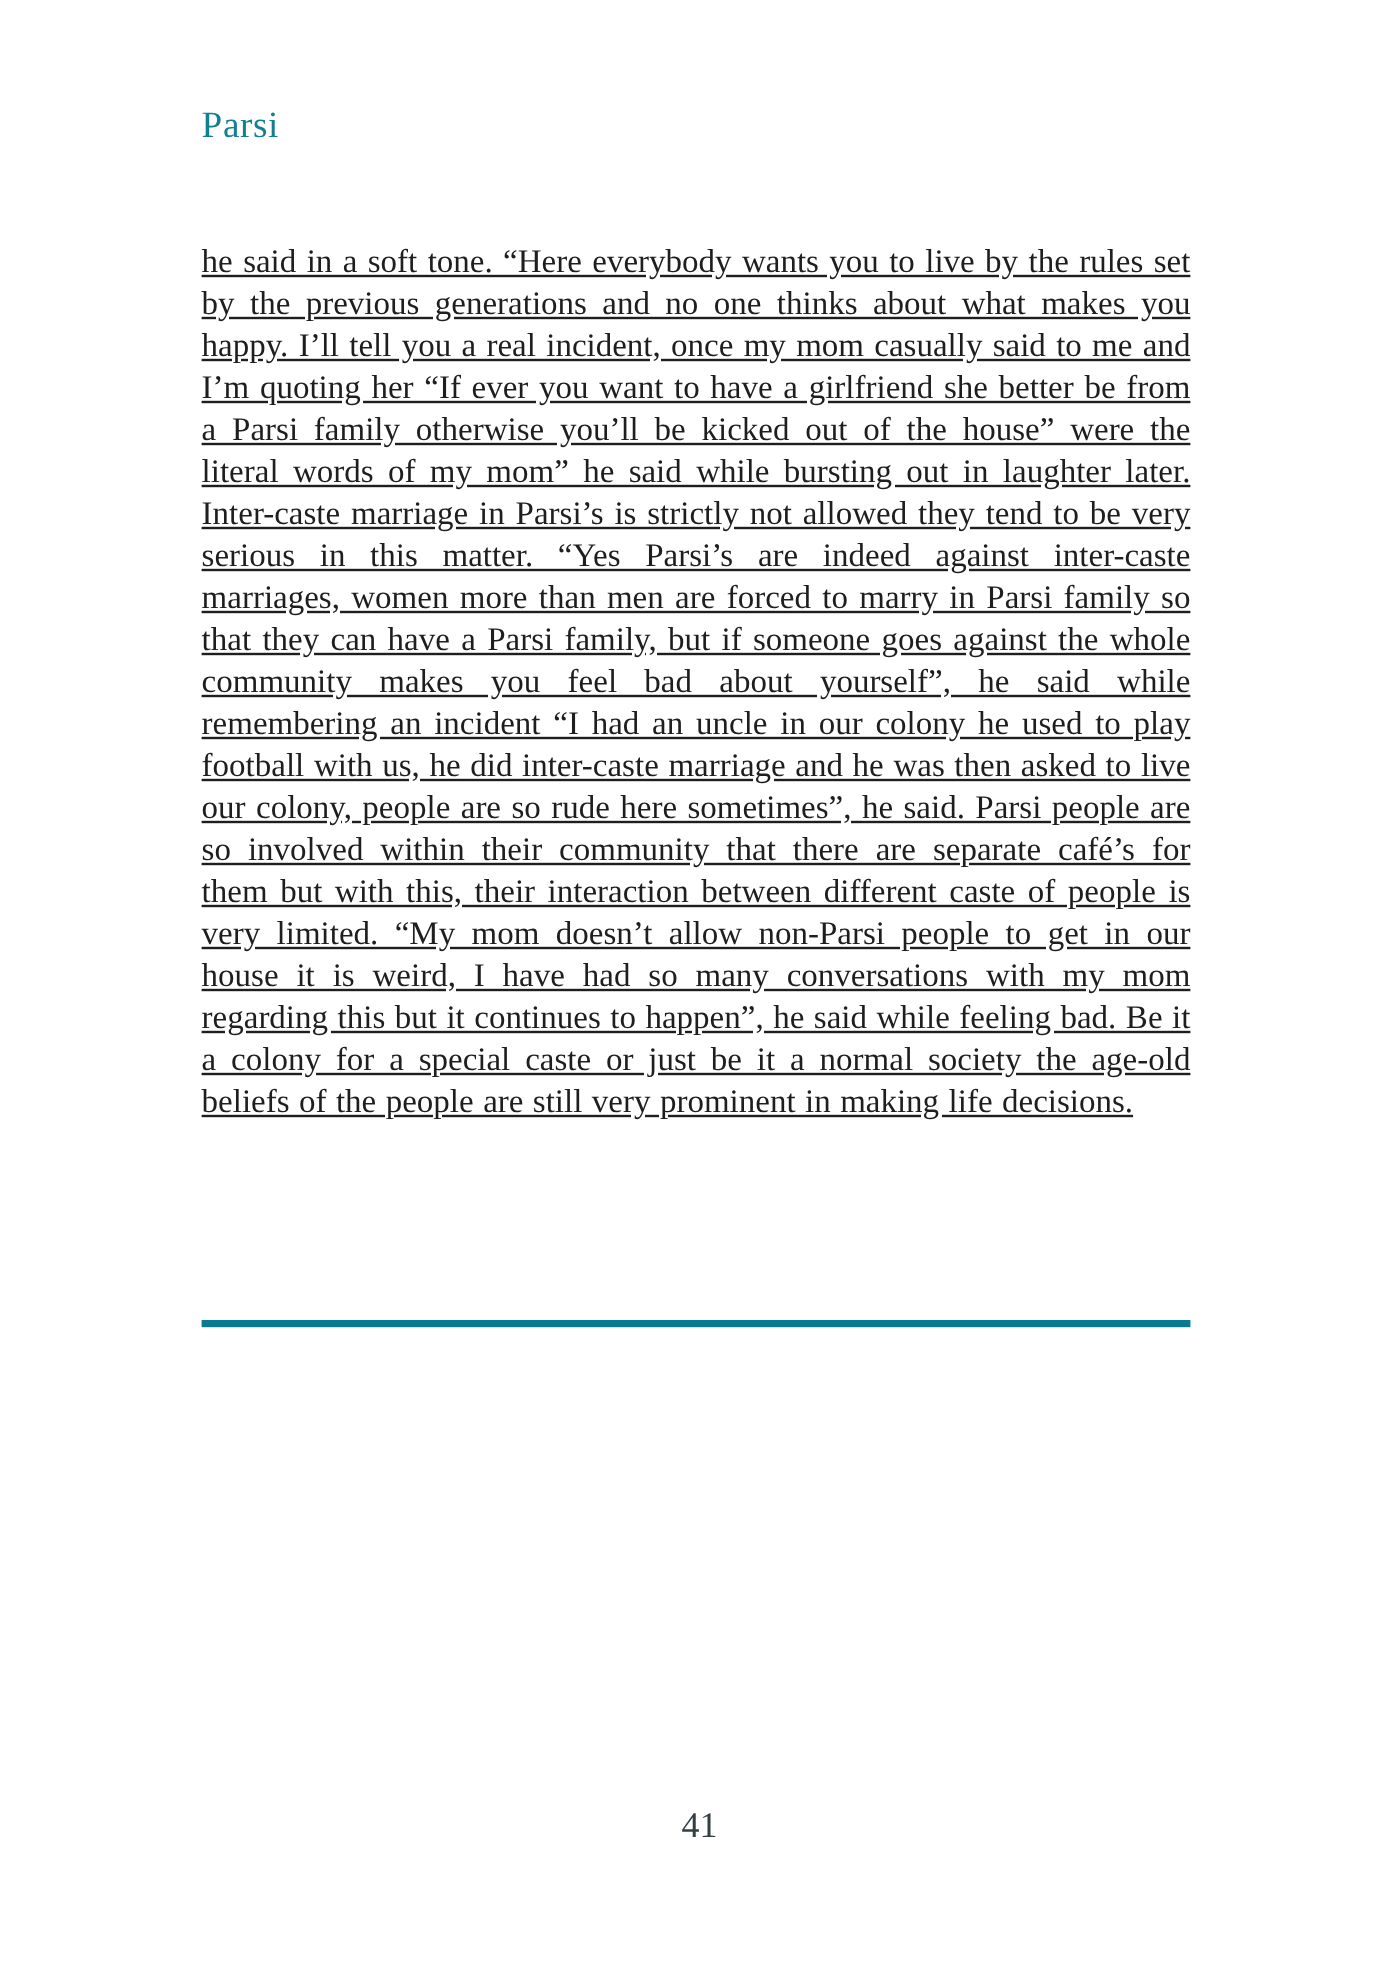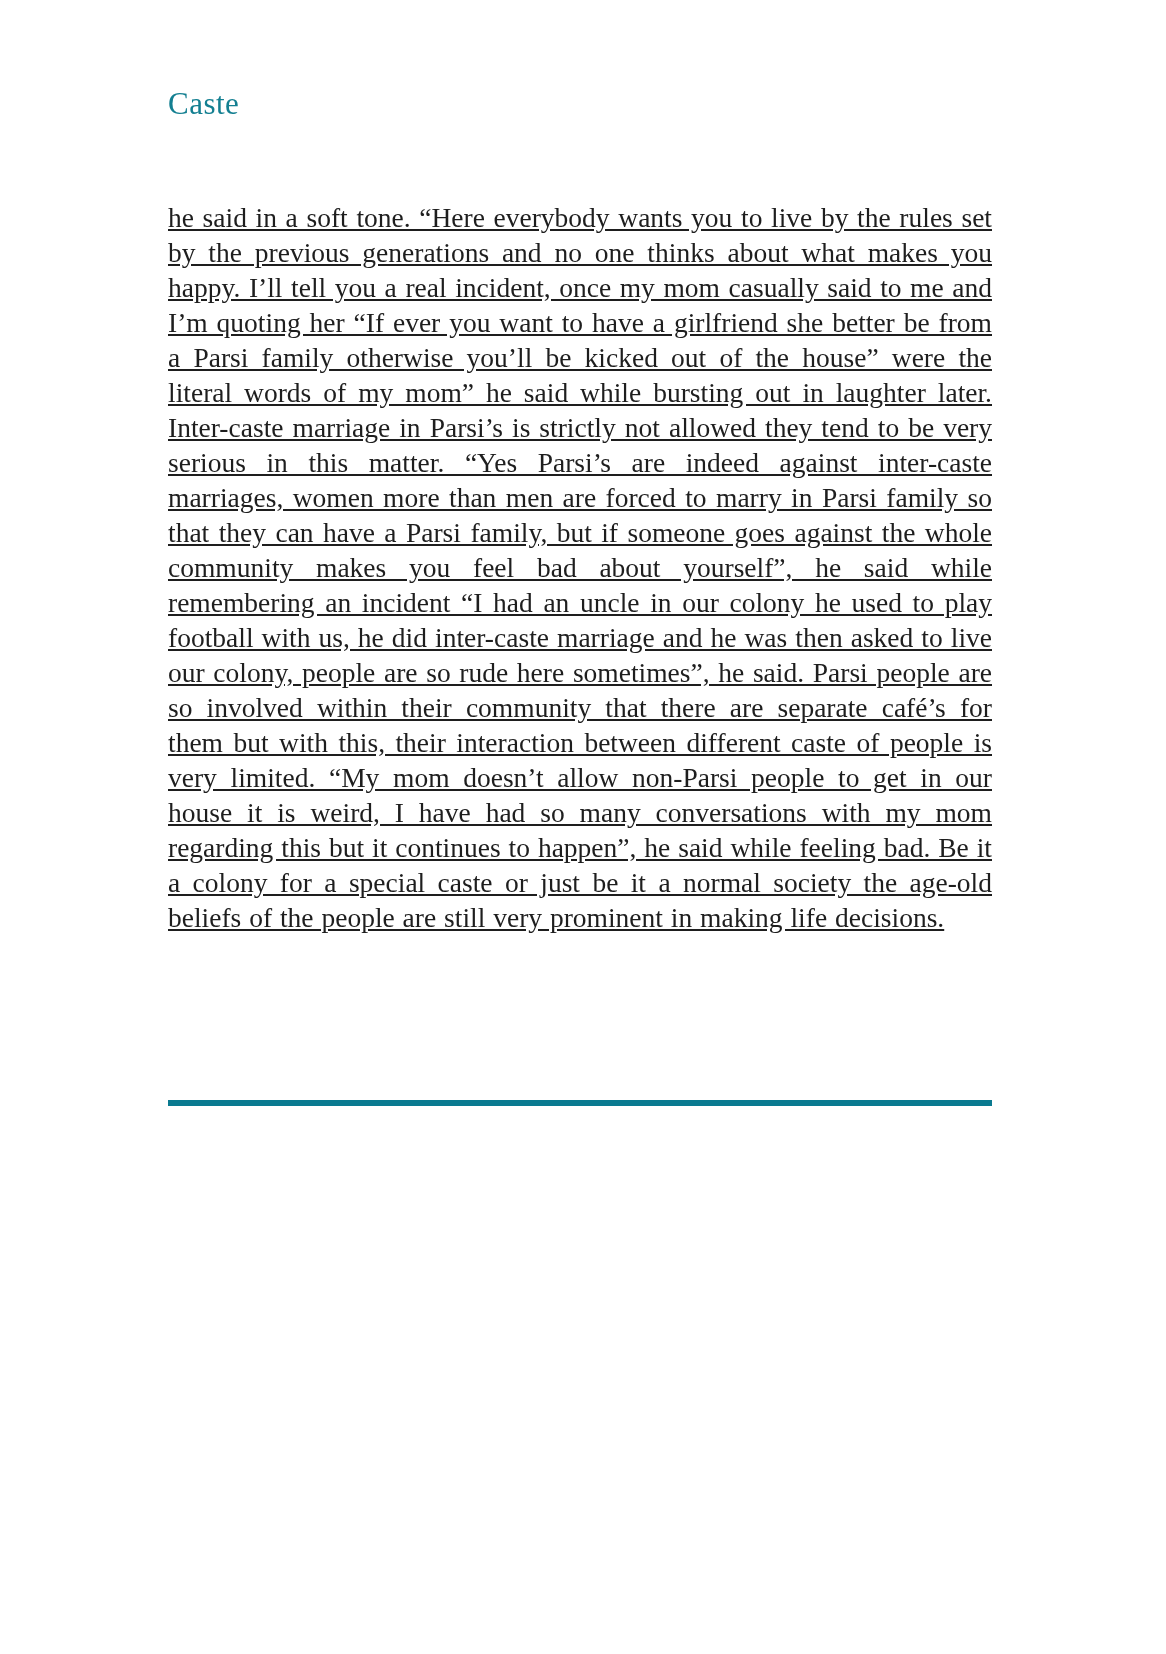--- a/index.html
+++ b/index.html
@@ -61,20 +61,21 @@
     text-align: center;
     font-size: 30px;
     color: var(--page-number-color);
   }
 </style>
 </head>
 <body>
 
 <div class="page">
 
-  <div class="running-head">Caste</div>
+  <div class="running-head">Parsi</div>
 
   <p class="body-text">he said in a soft tone. “Here everybody wants you to live by the rules set by the previous generations and no one thinks about what makes you happy. I’ll tell you a real incident, once my mom casually said to me and I’m quoting her “If ever you want to have a girlfriend she better be from a Parsi family otherwise you’ll be kicked out of the house” were the literal words of my mom” he said while bursting out in laughter later. Inter-caste marriage in Parsi’s is strictly not allowed they tend to be very serious in this matter. “Yes Parsi’s are indeed against inter-caste marriages, women more than men are forced to marry in Parsi family so that they can have a Parsi family, but if someone goes against the whole community makes you feel bad about yourself”, he said while remembering an incident “I had an uncle in our colony he used to play football with us, he did inter-caste marriage and he was then asked to live our colony, people are so rude here sometimes”, he said. Parsi people are so involved within their community that there are separate café’s for them but with this, their interaction between different caste of people is very limited. “My mom doesn’t allow non-Parsi people to get in our house it is weird, I have had so many conversations with my mom regarding this but it continues to happen”, he said while feeling bad. Be it a colony for a special caste or just be it a normal society the age-old beliefs of the people are still very prominent in making life decisions.</p>
 
   <div class="section-divider"></div>
 
+  <div class="page-number">41</div>
 
 </div>
 
 </body></html>

